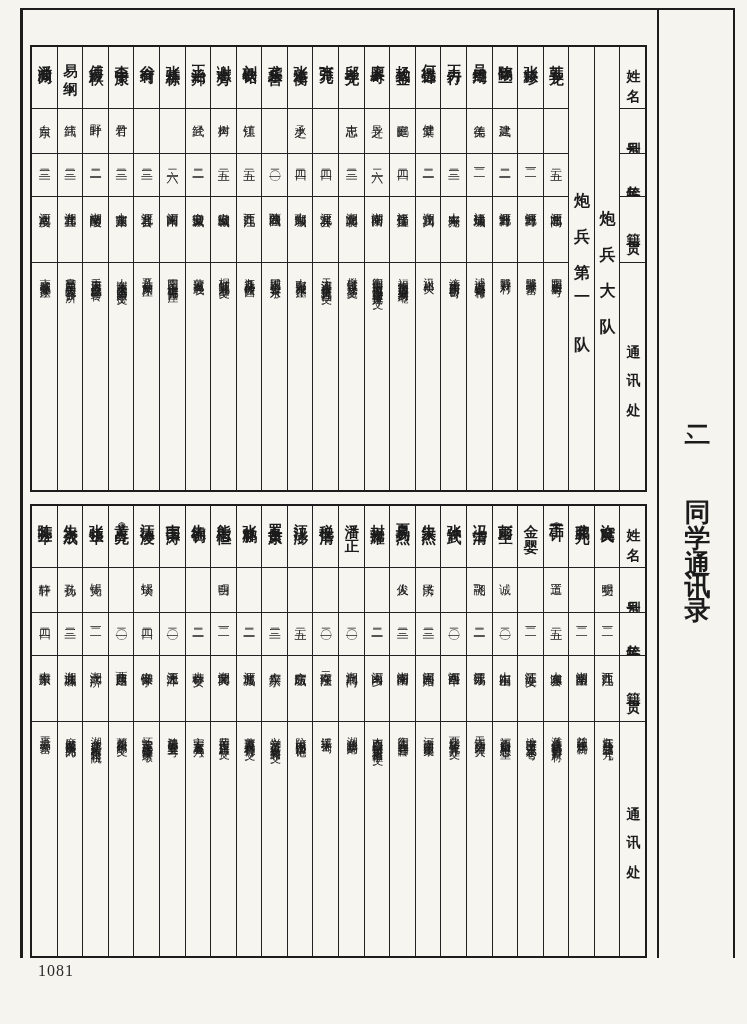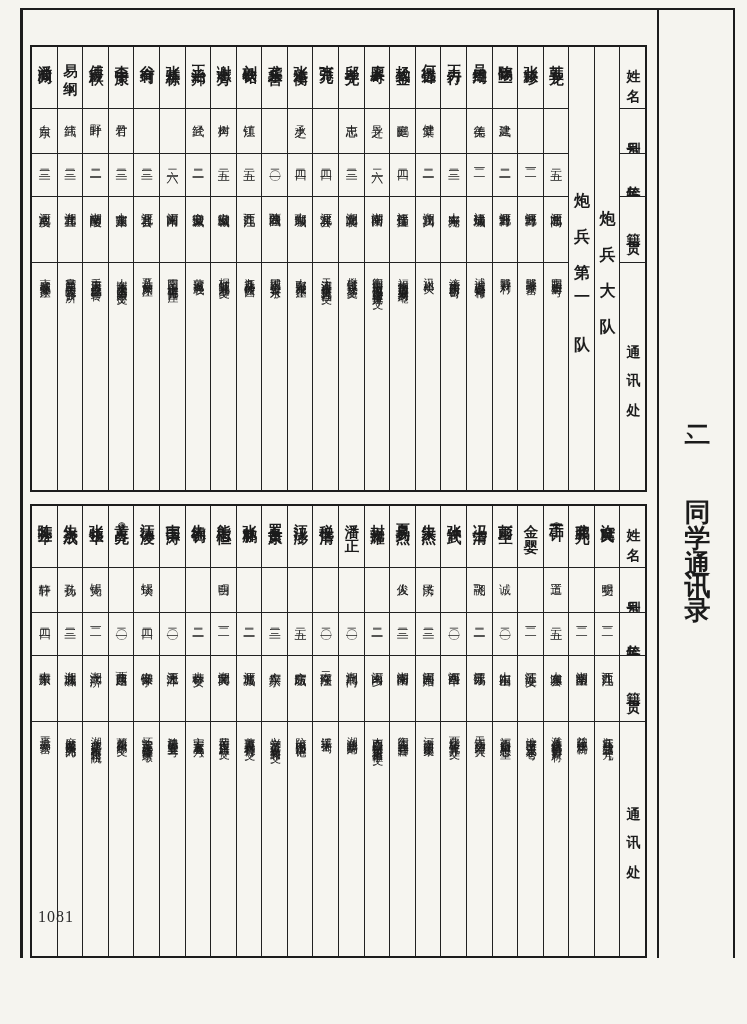--- a/index.html
+++ b/index.html
@@ -51,21 +51,21 @@
   .nm2{letter-spacing:16px;}
   .mark{font-size:9px;letter-spacing:0;}
   .small-t{font-size:12px;letter-spacing:1px;}
   .addr-t{font-size:11px;letter-spacing:1.5px;}
   .hdr-t{font-size:14px;font-weight:bold;}
   .sp-name{letter-spacing:20px;}
   .sp-mid{letter-spacing:8px;}
   .sp-addr{letter-spacing:30px;}
   .label-t{font-size:16px;font-weight:bold;letter-spacing:36px;}
   .pageno{
-    position:absolute;left:38px;top:908px;
+    position:absolute;left:38px;top:962px;
     font-size:16px;letter-spacing:1px;color:#2a2a2a;
     font-family:"Liberation Serif","DejaVu Serif",serif;
   }
 </style>
 </head>
 <body>
 
 <div class="frame"></div>
 
 <div class="title-strip">

